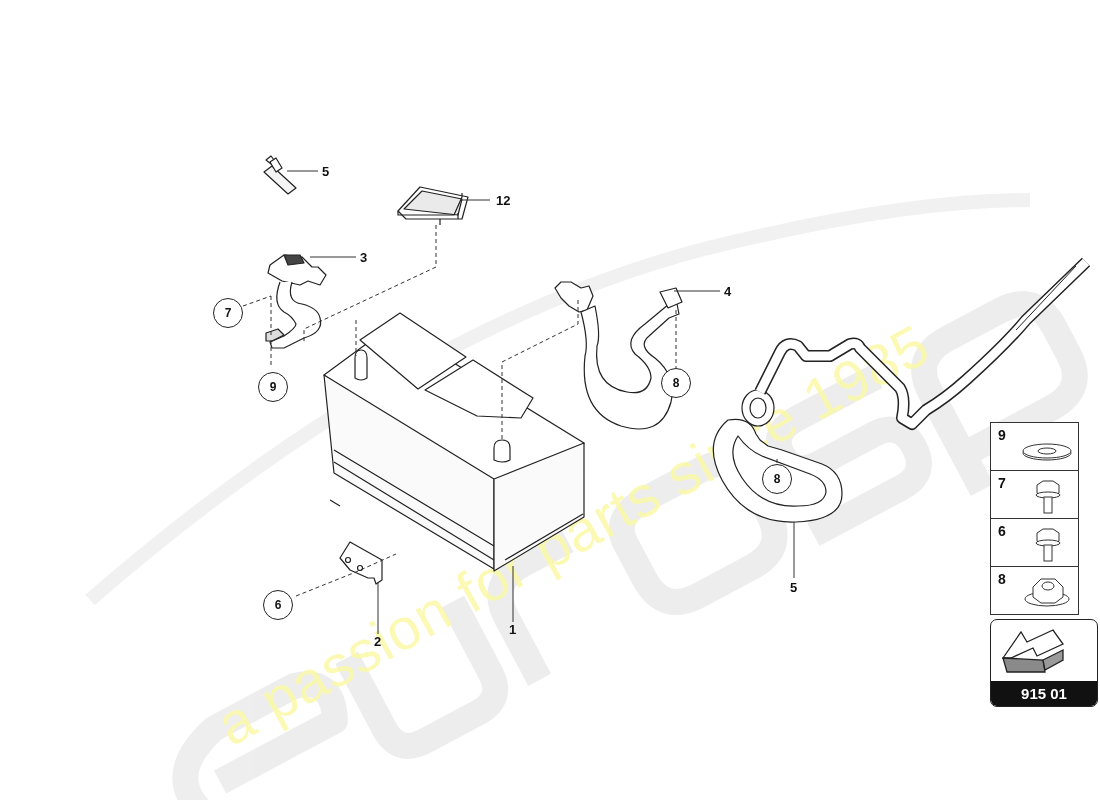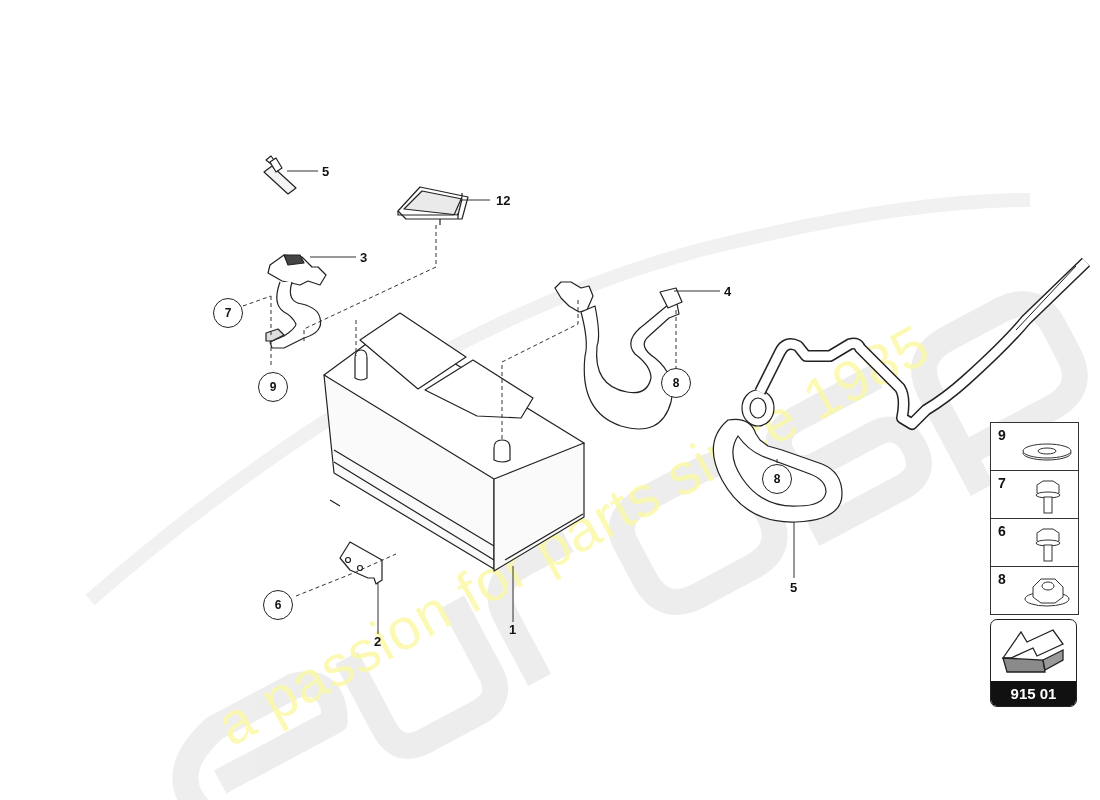--- a/index.html
+++ b/index.html
@@ -8,21 +8,21 @@
   #canvas { position: absolute; left: 0; top: 0; width: 1100px; height: 800px; }
   .callout-num { position: absolute; font-weight: bold; font-size: 13px; color: #111; }
   .circle { position: absolute; width: 30px; height: 30px; border: 1.3px solid #222; border-radius: 50%;
             background: #fff; display: flex; align-items: center; justify-content: center;
             font-weight: bold; font-size: 12px; color: #111; box-sizing: border-box; }
   .legend { position: absolute; left: 990px; top: 422px; width: 87px; border: 1.2px solid #333; background: #fff; }
   .legend-row { height: 47px; border-bottom: 1.2px solid #333; position: relative; }
   .legend-row:last-child { border-bottom: none; }
   .legend-num { position: absolute; left: 7px; top: 4px; font-weight: bold; font-size: 14px; color: #111; }
   .legend-icon { position: absolute; left: 28px; top: 6px; width: 56px; height: 38px; }
-  .badge { position: absolute; left: 990px; top: 619px; width: 87px; height: 88px; border: 1.5px solid #222;
+  .badge { position: absolute; left: 990px; top: 619px; width: 108px; height: 88px; border: 1.5px solid #222;
            border-radius: 7px; overflow: hidden; background: #fff; box-sizing: border-box; }
   .badge-code { position: absolute; left: 0; bottom: 0; width: 100%; height: 25px; background: #111; color: #fff;
                 font-weight: bold; font-size: 15px; text-align: center; line-height: 25px; }
   .wm-text { position: absolute; left: 205px; top: 700px; transform-origin: 0 0; transform: rotate(-29deg);
              font-size: 58px; color: #fbf9a8; opacity: 0.85; white-space: nowrap; letter-spacing: 1px; }
 </style>
 </head>
 <body>
 
 <div id="canvas">

